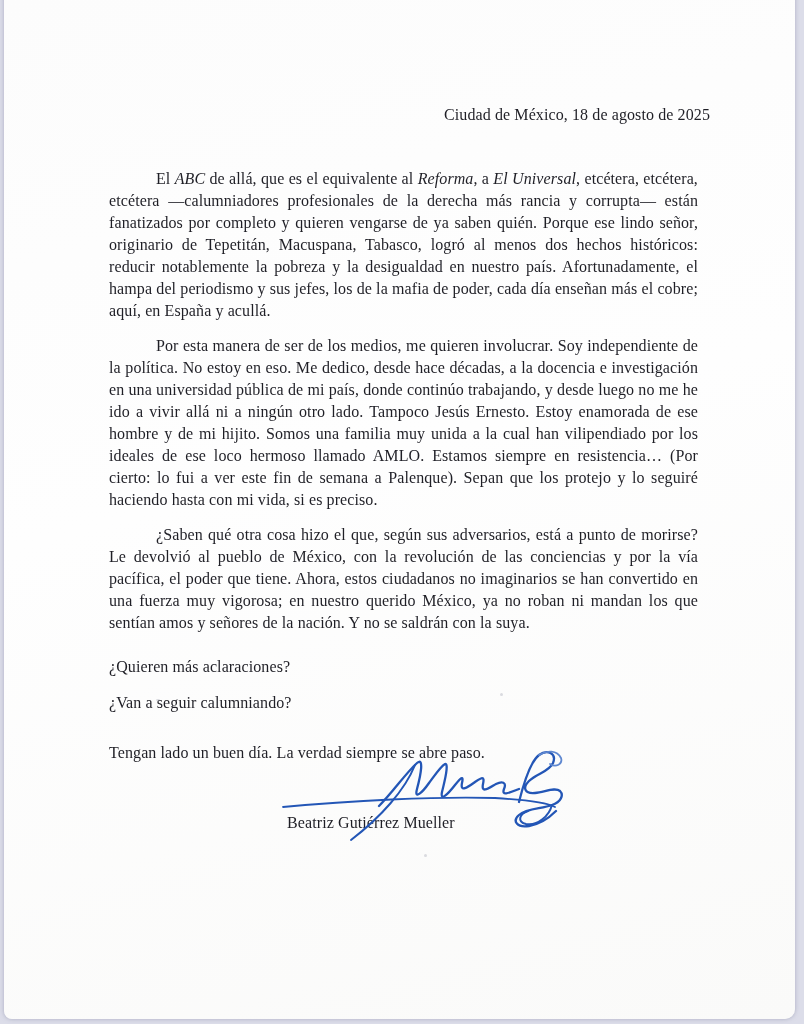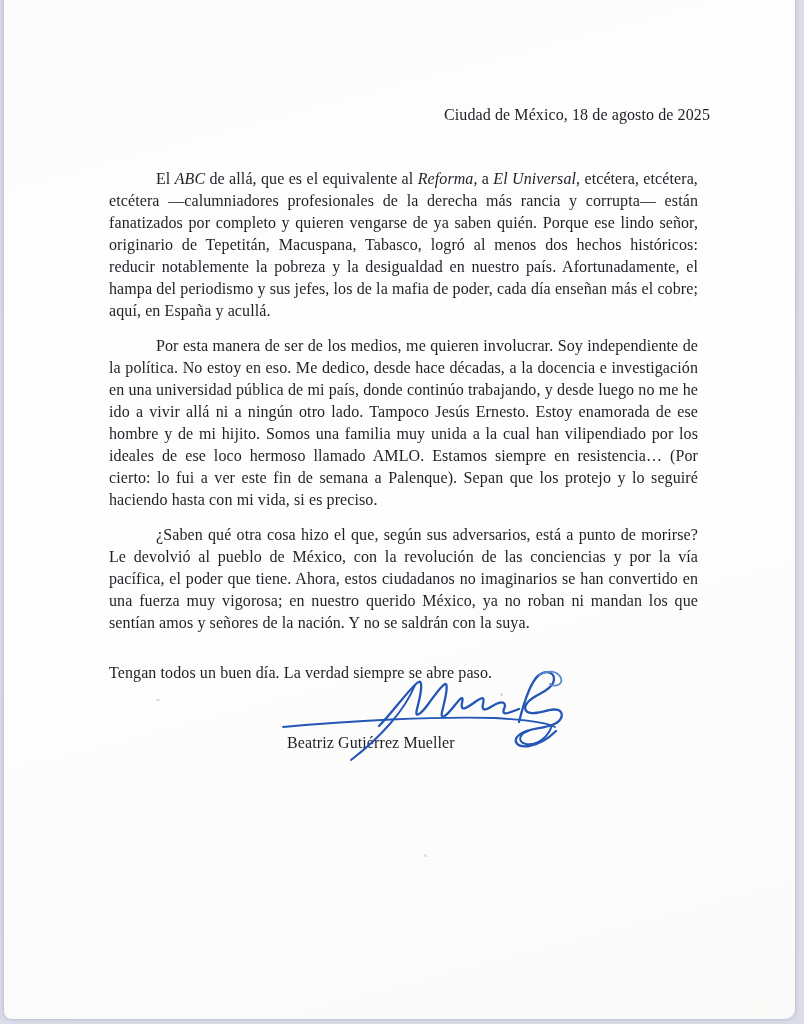--- a/index.html
+++ b/index.html
@@ -82,22 +82,26 @@
   <div class="content">
 
     <div class="date">Ciudad de México, 18 de agosto de 2025</div>
 
     <div class="paragraphs" id="paragraphs">
         <p class="para"><span>El </span><em>ABC</em><span> de allá, que es el equivalente al </span><em>Reforma</em><span>, a </span><em>El Universal</em><span>, etcétera, etcétera, etcétera —calumniadores profesionales de la derecha más rancia y corrupta— están fanatizados por completo y quieren vengarse de ya saben quién. Porque ese lindo señor, originario de Tepetitán, Macuspana, Tabasco, logró al menos dos hechos históricos: reducir notablemente la pobreza y la desigualdad en nuestro país. Afortunadamente, el hampa del periodismo y sus jefes, los de la mafia de poder, cada día enseñan más el cobre; aquí, en España y acullá.</span></p>
         <p class="para"><span>Por esta manera de ser de los medios, me quieren involucrar. Soy independiente de la política. No estoy en eso. Me dedico, desde hace décadas, a la docencia e investigación en una universidad pública de mi país, donde continúo trabajando, y desde luego no me he ido a vivir allá ni a ningún otro lado. Tampoco Jesús Ernesto. Estoy enamorada de ese hombre y de mi hijito. Somos una familia muy unida a la cual han vilipendiado por los ideales de ese loco hermoso llamado AMLO. Estamos siempre en resistencia… (Por cierto: lo fui a ver este fin de semana a Palenque). Sepan que los protejo y lo seguiré haciendo hasta con mi vida, si es preciso.</span></p>
         <p class="para"><span>¿Saben qué otra cosa hizo el que, según sus adversarios, está a punto de morirse? Le devolvió al pueblo de México, con la revolución de las conciencias y por la vía pacífica, el poder que tiene. Ahora, estos ciudadanos no imaginarios se han convertido en una fuerza muy vigorosa; en nuestro querido México, ya no roban ni mandan los que sentían amos y señores de la nación. Y no se saldrán con la suya.</span></p>
       </div>
 
+    <div class="questions">
+      <div class="question">¿Quieren más aclaraciones?</div>
+      <div class="question">¿Van a seguir calumniando?</div>
+    </div>
 
-    <div class="closing">Tengan todos un buen día. La verdad siempre se abre paso.</div>
+    <div class="closing">Tengan lado un buen día. La verdad siempre se abre paso.</div>
 
     <div class="sig-area">
       <div class="sig-name">Beatriz Gutiérrez Mueller</div>
       <svg class="sig-svg" viewBox="0 0 300 100" aria-hidden="true">
         <g fill="none" stroke="#2356b6">
 
           <path stroke-width="1.8" d="M16,53 C80,47 170,42 228,44 C262,46 281,49 288,53"></path>
 
           <path stroke-width="2" d="M148,11 C138,36 114,63 84,86"></path>
 

